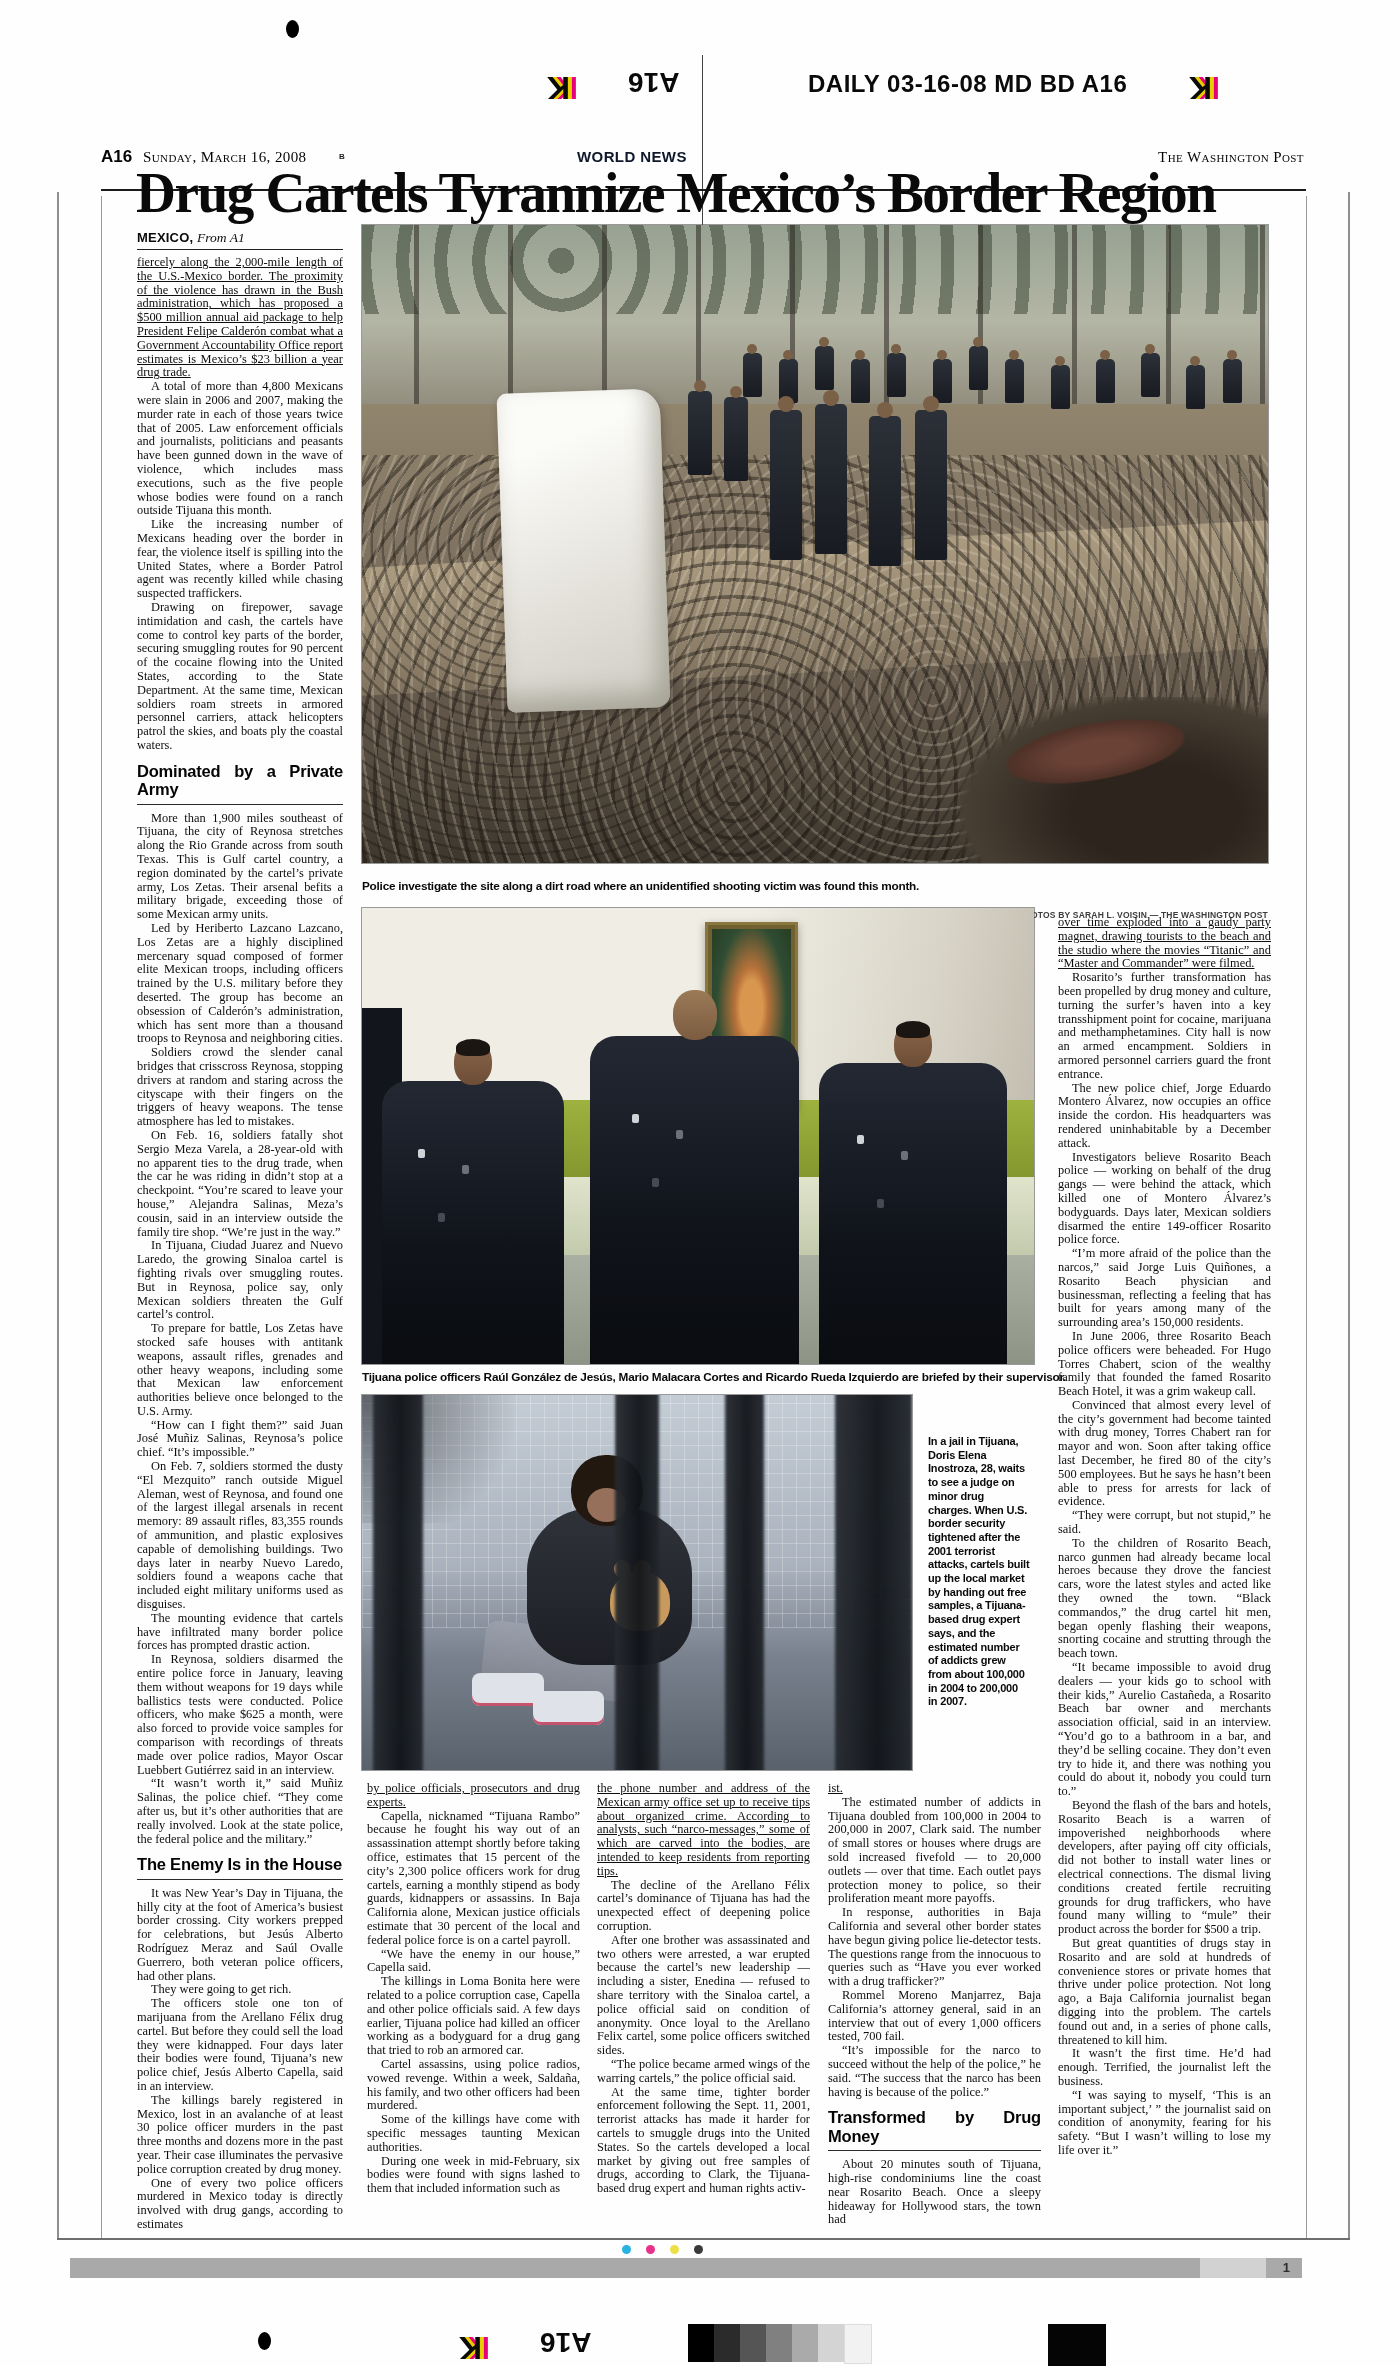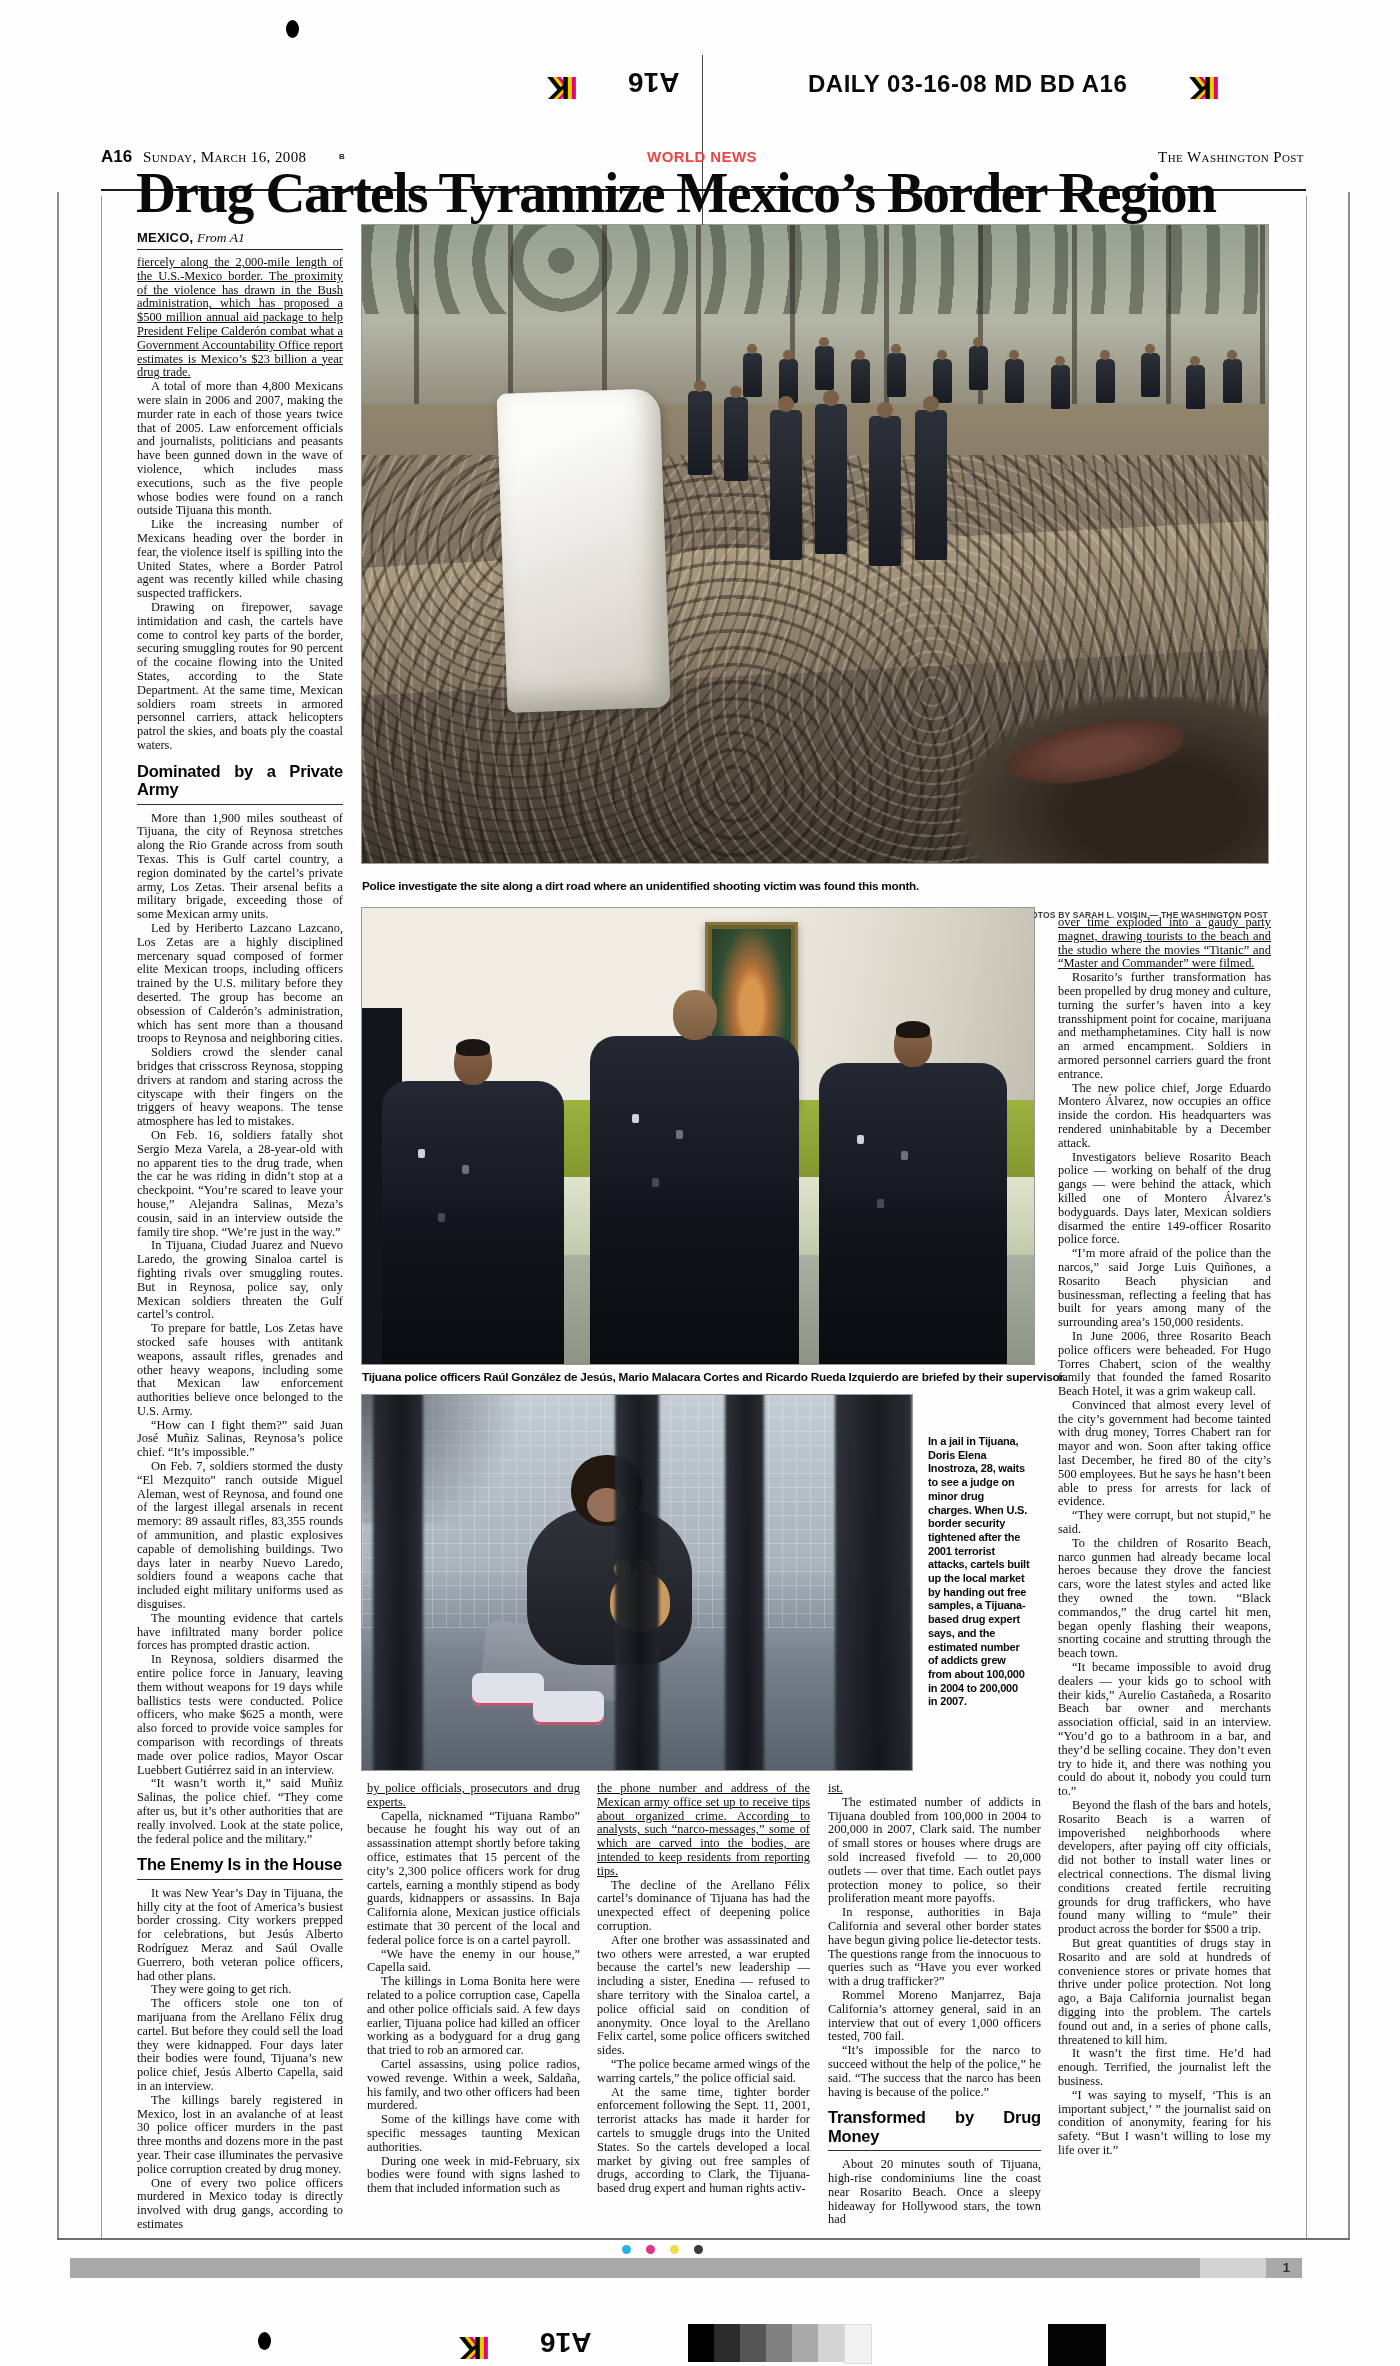--- a/index.html
+++ b/index.html
@@ -27,21 +27,21 @@
   .g0{background:#000;}.g1{background:#2b2b2b;}.g2{background:#555;}.g3{background:#808080;}
   .g4{background:#aaa;}.g5{background:#d4d4d4;}.g6{background:#f2f2f2;border:1px solid #ddd;}
   .blackpatch{position:absolute;background:#050505;}
 
   
   .mast-page{position:absolute;font:800 17px/1 "Liberation Sans",sans-serif;color:#050505;}
   .mast-date,.mast-paper{position:absolute;font:15px/1 "Liberation Serif",serif;
       font-variant:small-caps;letter-spacing:.4px;color:#050505;}
   .mast-ed{position:absolute;font:700 8px/1 "Liberation Sans",sans-serif;color:#222;}
   .mast-section{position:absolute;font:800 15px/1 "Liberation Sans",sans-serif;
-      letter-spacing:.4px;color:#ef4444;text-align:center;}
+      letter-spacing:.4px;color:#0f172a;}
   .mast-rule{position:absolute;height:2px;background:#1c1c1c;}
 
   
   .edge-v{position:absolute;width:2px;background:#8f8f8f;}
   .frame-v{position:absolute;width:1px;background:#9a9a9a;}
   .bottom-rule{position:absolute;height:2px;background:#6e6e6e;}
 
   
   .headline{position:absolute;font:700 57px/1.05 "Liberation Serif",serif;color:#0a0a0a;
       letter-spacing:-1.5px;white-space:nowrap;transform:scaleX(.97);transform-origin:left top;}

